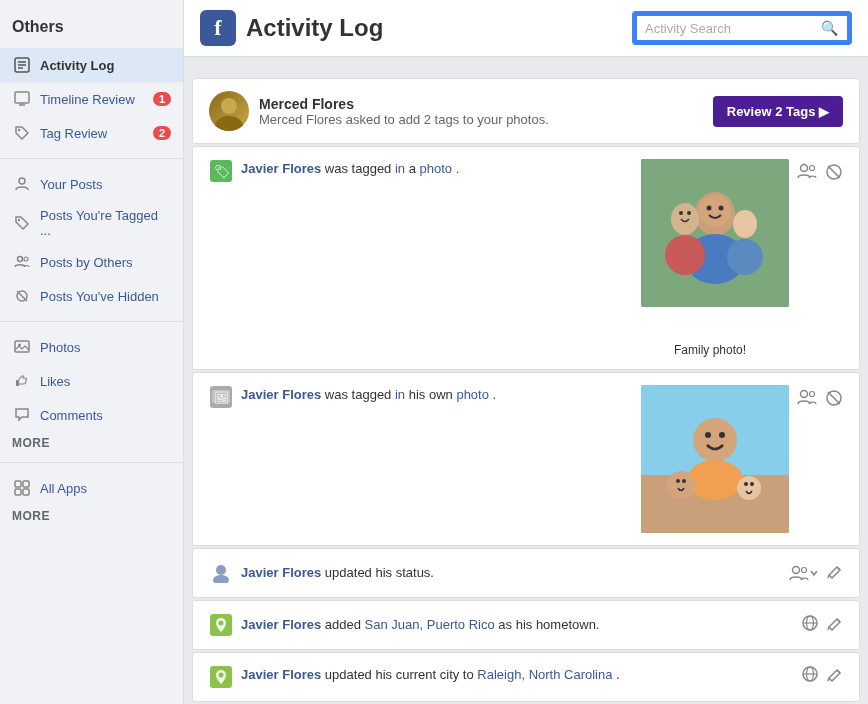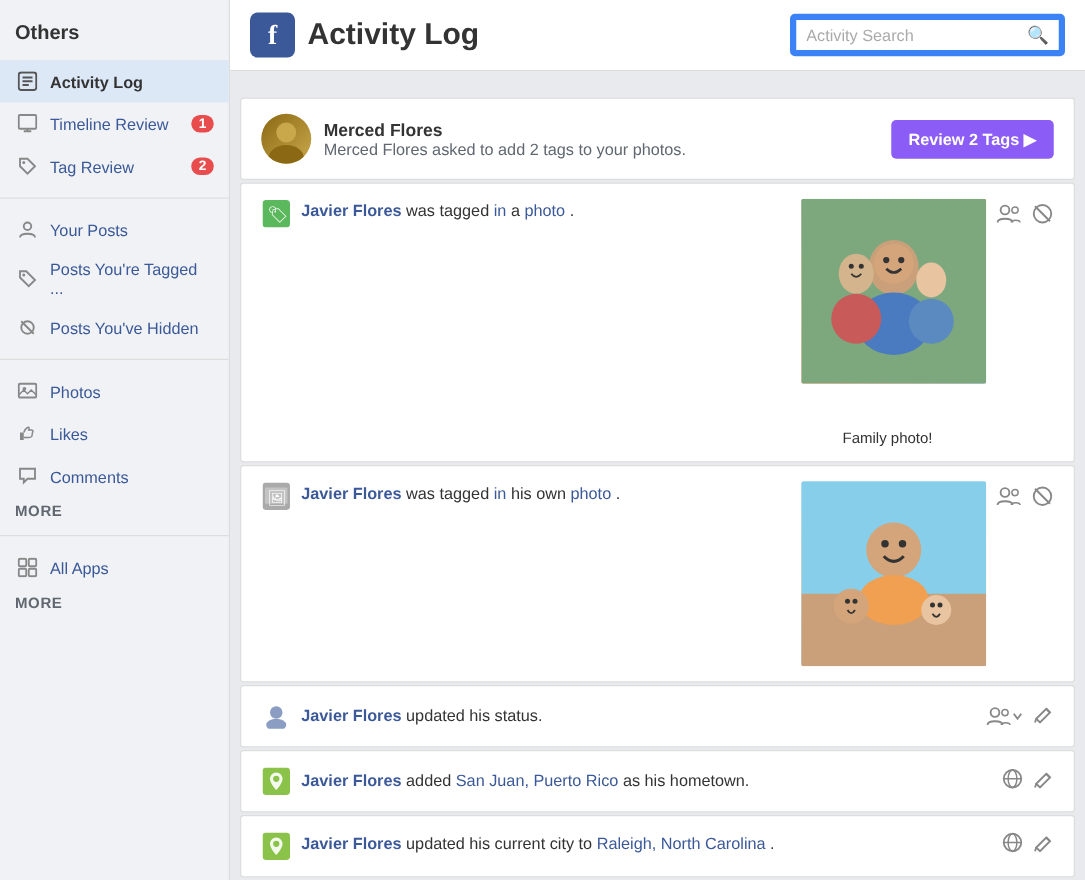--- a/index.html
+++ b/index.html
@@ -36,21 +36,21 @@
 
     
     .feed { flex: 1; overflow-y: auto; padding: 8px; margin-top: 13px; }
 
     
     .tag-review-banner { background: white; border: 1px solid #ddd; border-radius: 3px; padding: 12px 16px; display: flex; align-items: center; margin-bottom: 2px; }
     .tag-review-avatar { width: 40px; height: 40px; border-radius: 50%; background: linear-gradient(135deg, #8B6914, #c9a84c); margin-right: 10px; flex-shrink: 0; overflow: hidden; display: flex; align-items: center; justify-content: center; }
     .tag-review-info { flex: 1; }
     .tag-review-info .name { font-weight: bold; color: #333; font-size: 14px; }
     .tag-review-info .desc { color: #606770; font-size: 13px; }
-    .review-btn { background: #8b5cf6; color: white; border: none; border-radius: 4px; padding: 8px 14px; font-size: 13px; font-weight: bold; cursor: pointer; white-space: nowrap; }
+    .review-btn { background: #4c1d95; color: white; border: none; border-radius: 4px; padding: 8px 14px; font-size: 13px; font-weight: bold; cursor: pointer; white-space: nowrap; }
 
     
     .activity-item { background: white; border: 1px solid #ddd; border-radius: 3px; padding: 12px 16px; display: flex; align-items: flex-start; margin-bottom: 2px; position: relative; }
     .activity-item .activity-icon { width: 24px; height: 24px; margin-right: 8px; flex-shrink: 0; display: flex; align-items: center; justify-content: center; }
     .activity-item .activity-text { flex: 1; font-size: 13px; line-height: 1.5; }
     .activity-item .activity-text .name-link { color: #3b5998; font-weight: bold; text-decoration: none; }
     .activity-item .activity-text .blue-link { color: #3b5998; text-decoration: none; }
     .activity-item .activity-controls { display: flex; align-items: center; gap: 8px; margin-left: 12px; }
     .activity-photo { width: 148px; height: 148px; margin-left: 10px; flex-shrink: 0; overflow: hidden; border-radius: 2px; }
     .photo-caption { font-size: 12px; color: #333; text-align: center; padding-top: 4px; }
@@ -116,20 +116,31 @@
         <span class="label">Your Posts</span>
       </div>
       <div class="sidebar-item">
         <span class="icon">
           <svg width="16" height="16" viewBox="0 0 16 16">
               <path d="M2 2 L7 2 L14 9 L9 14 L2 7 Z" fill="none" stroke="#888" stroke-width="1.5"></path>
               <circle cx="5" cy="5" r="1.2" fill="#888"></circle>
             </svg>
         </span>
         <span class="label">Posts You're Tagged ...</span>
+      </div>
+      <div class="sidebar-item">
+        <span class="icon">
+          <svg width="16" height="16" viewBox="0 0 16 16">
+              <circle cx="6" cy="5" r="2.5" fill="none" stroke="#888" stroke-width="1.5"></circle>
+              <path d="M1 13 C1 10 11 10 11 13" fill="none" stroke="#888" stroke-width="1.5"></path>
+              <circle cx="12" cy="5" r="2" fill="none" stroke="#888" stroke-width="1.2"></circle>
+              <path d="M10 13 C10 11 15 11 15 13" fill="none" stroke="#888" stroke-width="1.2"></path>
+            </svg>
+        </span>
+        <span class="label">Posts by Others</span>
       </div>
       <div class="sidebar-item">
         <span class="icon">
           <svg width="16" height="16" viewBox="0 0 16 16">
               <circle cx="8" cy="8" r="5" fill="none" stroke="#888" stroke-width="1.5"></circle>
               <line x1="3" y1="3" x2="13" y2="13" stroke="#888" stroke-width="1.5"></line>
             </svg>
         </span>
         <span class="label">Posts You've Hidden</span>
       </div>

